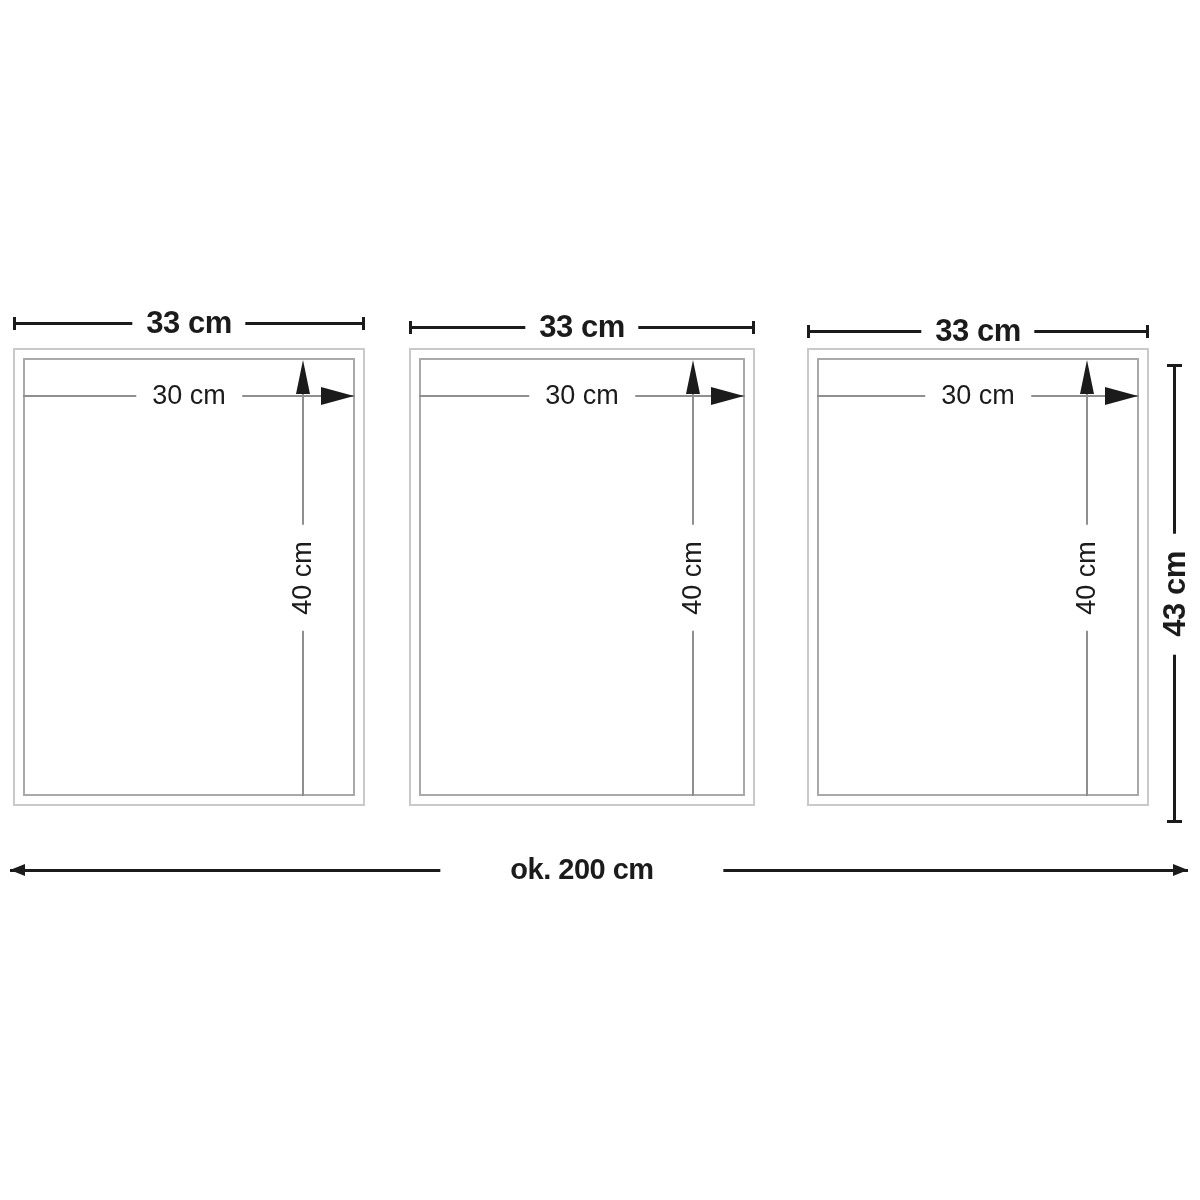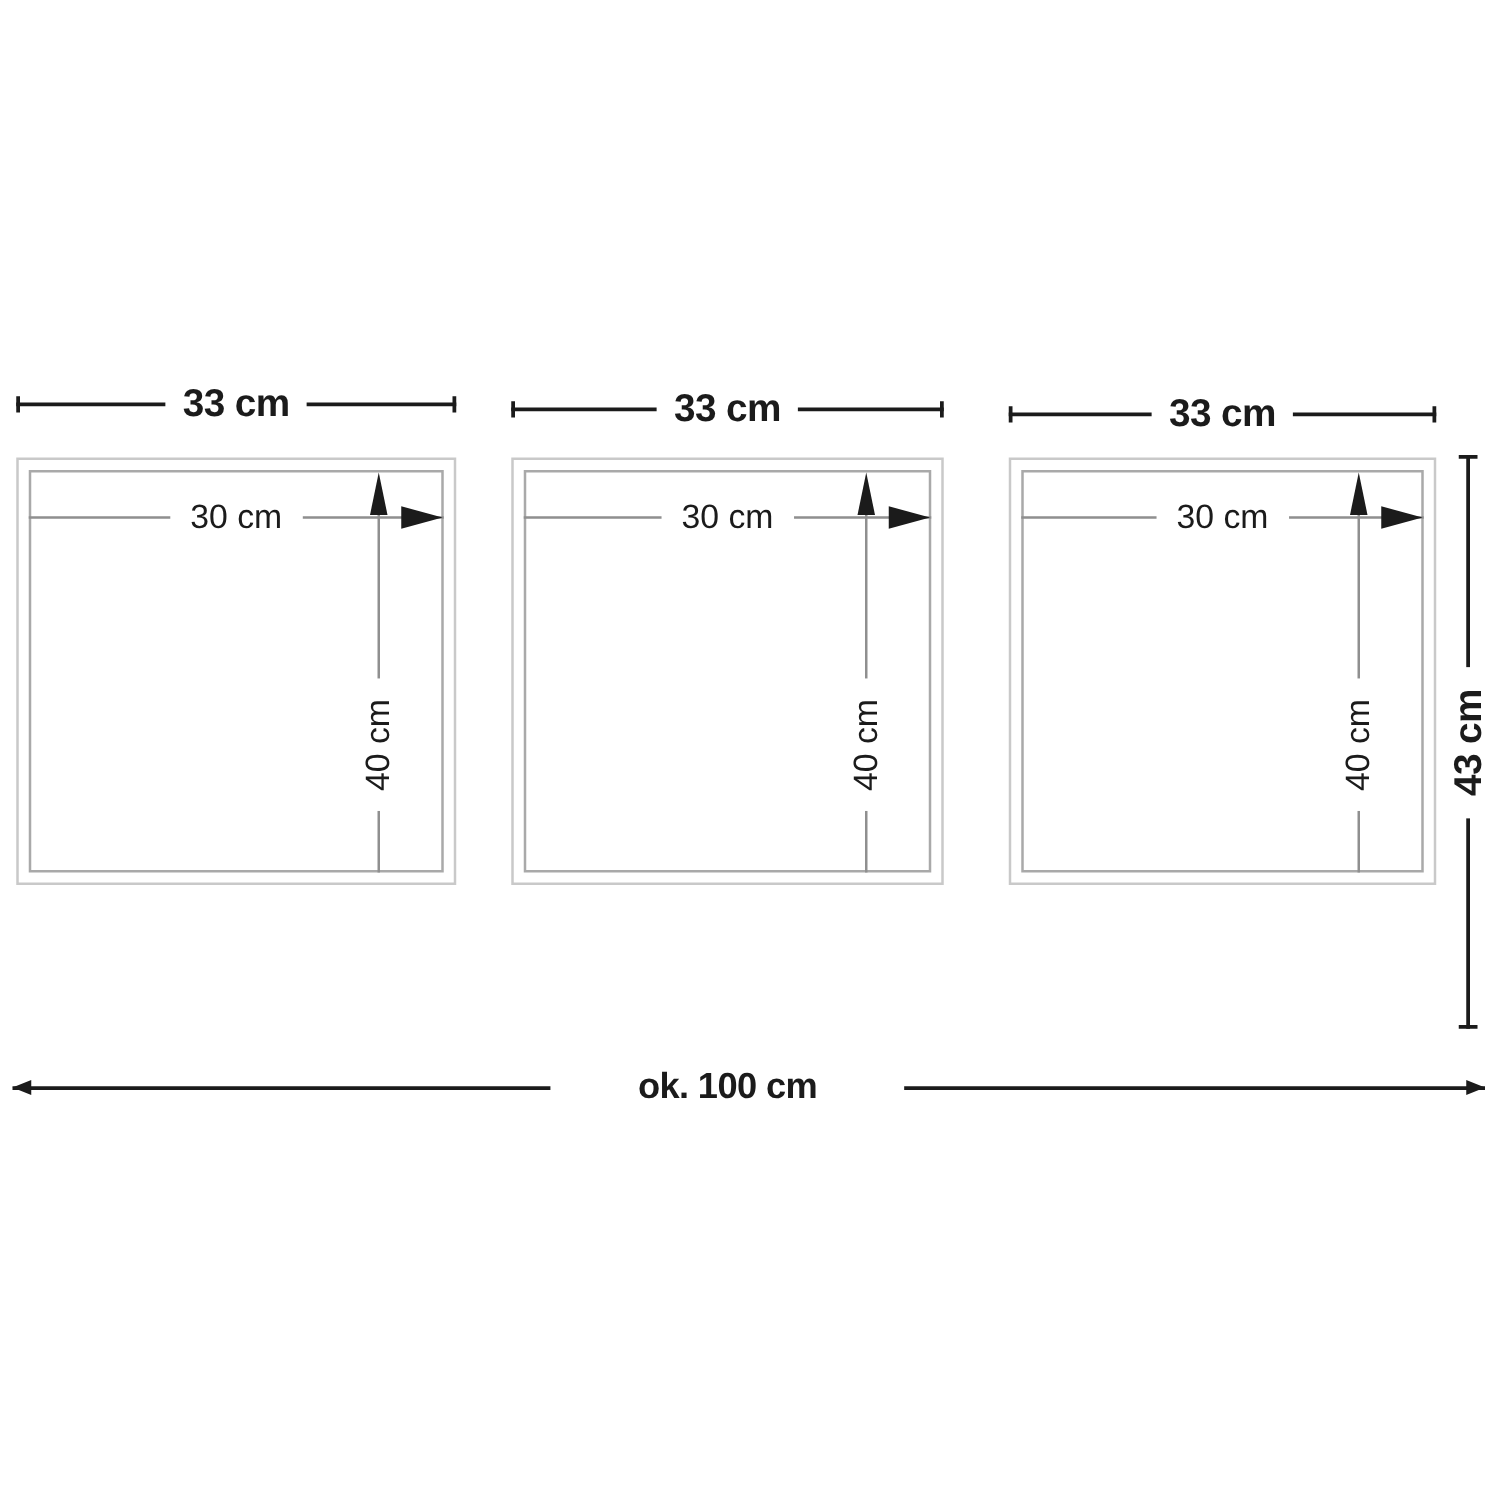--- a/index.html
+++ b/index.html
@@ -29,21 +29,21 @@
   .lbl-thin{font-size:27px;font-weight:400;padding:0 16px;line-height:1.15;}
 
   
   .dim-top-1{left:13px;top:322px;width:352px;}
   .dim-top-2{left:409px;top:326px;width:346px;}
   .dim-top-3{left:807px;top:330px;width:342px;}
   .dim-row .center-pt{left:50%;top:1px;}
 
   
   .frame{
-    position:absolute;top:366px;height:342px;box-sizing:border-box;
+    position:absolute;top:348px;height:458px;box-sizing:border-box;
     border:2px solid var(--frame-outer,#c9c9c9);background:var(--bg,#ffffff);
   }
   .frame-1{left:13px;width:352px;}
   .frame-2{left:409px;width:346px;}
   .frame-3{left:807px;width:342px;}
   .frame-inner{position:absolute;inset:8px;border:2px solid var(--frame-inner,#a9a9a9);}
 
   .inner-h-line{position:absolute;left:8px;right:8px;top:45px;height:2px;background:var(--dim-gray,#8f8f8f);}
   .inner-v-line{position:absolute;right:59px;top:44px;bottom:8px;width:2px;background:var(--dim-gray,#8f8f8f);}
   .arrow-up{
@@ -155,17 +155,17 @@
     <div class="htick bottom"></div>
   </div>
   <div class="pt total-h-pt">
     <span class="lbl-bold rot">43 cm</span>
   </div>
 
   <div class="dim-bottom">
     <div class="arrowhead-left"></div>
     <div class="arrowhead-right"></div>
     <div class="pt total-w-pt">
-      <span class="lbl-bold">ok. 100 cm</span>
+      <span class="lbl-bold">ok. 200 cm</span>
     </div>
   </div>
 
 </div>
 
 </body></html>

